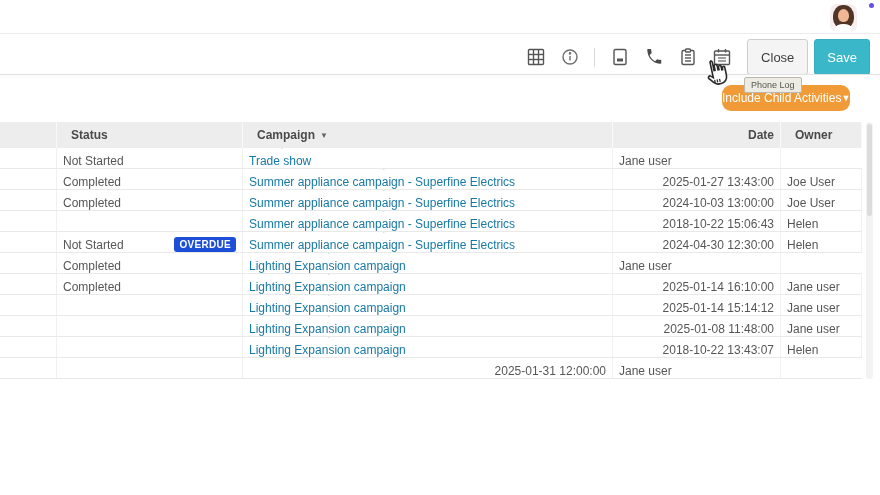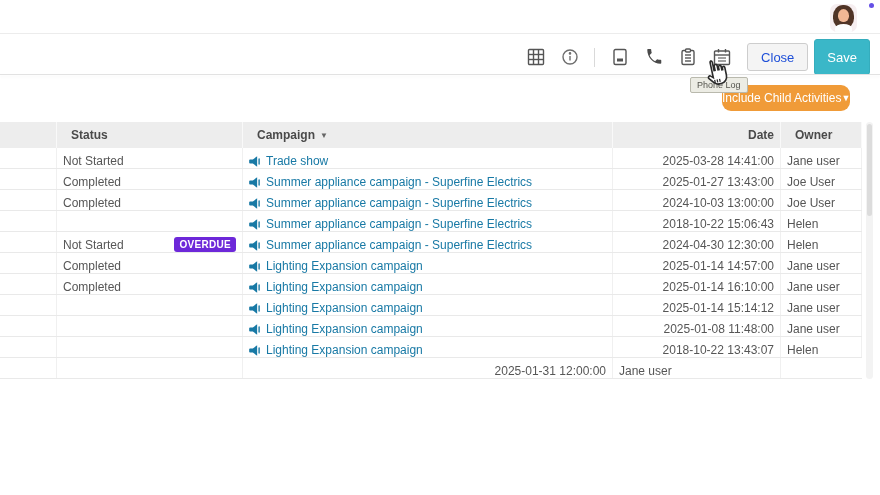--- a/index.html
+++ b/index.html
@@ -21,29 +21,29 @@
                   background:#fdfdfd; border-radius:50% 50% 0 0; }
   .notif-dot { position:absolute; right:6px; top:3px; width:5px; height:5px; border-radius:50%;
                background:#6550e6; }
 
   
   .toolbar { position:absolute; top:40px; right:10px; height:34px; display:flex; align-items:center; }
   .tb-icons { display:flex; align-items:center; gap:15px; margin-right:16px; }
   .tb-icon { width:19px; height:19px; display:flex; align-items:center; justify-content:center; cursor:pointer; }
   .tb-icon svg { width:18px; height:18px; }
   .tb-sep { width:1px; height:19px; background:#d9d9d9; }
-  .btn-close { height:28px; padding:0 13px; background:#f4f4f4; border:1px solid #cdcdcd;
-               border-radius:3px; font-size:13px; color:#1d4ed8; cursor:pointer;
+  .btn-close { height:36px; padding:0 13px; background:#f4f4f4; border:1px solid #cdcdcd;
+               border-radius:3px; font-size:13px; color:#404040; cursor:pointer;
                font-family:"Liberation Sans", sans-serif; }
   .btn-save  { height:36px; padding:0 12px; margin-left:6px; background:#3ab7c8; border:1px solid #35adbd;
                border-radius:3px; font-size:13px; color:#fff; cursor:pointer;
                font-family:"Liberation Sans", sans-serif; }
 
   
-  .tooltip { position:absolute; left:690px; top:77px; z-index:5; background:#ecece4;
+  .tooltip { position:absolute; left:744px; top:77px; z-index:5; background:#ecece4;
              border:1px solid #b9b9ad; border-radius:2px; font-size:9px; color:#55554e;
              padding:2px 6px; white-space:nowrap; }
   .btn-children { position:absolute; left:722px; top:85px; z-index:4; height:26px;
                   background:#f09b38; border:none; border-radius:9px; color:#fff;
                   font-size:12px; padding:0 0; cursor:pointer; display:flex; align-items:center; gap:0;
                   font-family:"Liberation Sans", sans-serif; }
   .caret { font-size:9px; line-height:1; }
   .cursor-hand { position:absolute; left:701px; top:57px; z-index:6; width:30px; height:32px;
                  transform:rotate(-12deg); }
 
@@ -51,24 +51,24 @@
   .grid { position:absolute; left:0; top:122px; width:862px; font-size:12px; color:#565656; }
   .grid-row, .grid-head { display:grid; grid-template-columns:57px 186px 370px 168px 81px; }
   .grid-head { background:#ededed; height:26px; font-weight:bold; color:#4a4a4a; }
   .grid-head .cell { border-right:1px solid #f9f9f9; display:flex; align-items:center;margin-left:8px; }
   .grid-row { height:21px; border-bottom:1px solid #e9e9e9; background:#fff; }
   .grid-row .cell { border-right:1px solid #f0f0f0; display:flex; align-items:flex-end; overflow:hidden; }
   .cell { padding:0 6px; white-space:nowrap; }
   .cell.right { justify-content:flex-end; }
   .cell-status { justify-content:space-between; }
   .sort-caret { font-size:8px; color:#666; margin-left:5px; }
-  .badge { background:#6d28d9; color:#fff; font-size:10px; font-weight:bold; border-radius:3px;
+  .badge { background:#1d4ed8; color:#fff; font-size:10px; font-weight:bold; border-radius:3px;
            padding:2px 5px; letter-spacing:.3px; }
   .badge:empty { display:none; }
-  .camp-link { color:#1879a5; text-decoration:none; display:flex; align-items:center; gap:5px; cursor:pointer; }
+  .camp-link { color:#1879a5; text-decoration:none; display:flex; align-items:center; gap:5px; cursor:pointer;flex-direction:column; }
   .camp-link svg { flex:0 0 auto; }
   .scrollbar-track { position:absolute; left:866px; top:122px; width:7px; height:257px;
                      background:#f3f3f3; border-radius:4px; }
   .scrollbar-thumb { position:absolute; left:1px; top:2px; width:5px; height:92px;
                      background:#dcdcdc; border-radius:3px; }
 </style>
 </head>
 <body>
 
 <div class="topbar-line"></div>
@@ -172,23 +172,20 @@
     </div>
     <div class="cell">
       <a class="camp-link">
         <svg width="12" height="11" viewBox="0 0 14 12" fill="#1879a5">
           <path d="M9.5 0 4.5 3.6H1.2C.6 3.6.2 4 .2 4.6v2.8c0 .6.4 1 1 1h3.3L9.5 12V0z"></path>
           <rect x="11" y="2.2" width="1.6" height="7.6" rx=".8"></rect>
         </svg>
         <span>Trade show</span>
       </a>
     </div>
-    <div class="cell right">
-      <span>2025-03-28 14:41:00</span>
-    </div>
     <div class="cell">
       <span>Jane user</span>
     </div>
   </div>
 
   <div class="grid-row">
     <div class="cell"></div>
     <div class="cell cell-status">
       <span>Completed</span>
 
@@ -287,23 +284,20 @@
     </div>
     <div class="cell">
       <a class="camp-link">
         <svg width="12" height="11" viewBox="0 0 14 12" fill="#1879a5">
           <path d="M9.5 0 4.5 3.6H1.2C.6 3.6.2 4 .2 4.6v2.8c0 .6.4 1 1 1h3.3L9.5 12V0z"></path>
           <rect x="11" y="2.2" width="1.6" height="7.6" rx=".8"></rect>
         </svg>
         <span>Lighting Expansion campaign</span>
       </a>
     </div>
-    <div class="cell right">
-      <span>2025-01-14 14:57:00</span>
-    </div>
     <div class="cell">
       <span>Jane user</span>
     </div>
   </div>
 
   <div class="grid-row">
     <div class="cell"></div>
     <div class="cell cell-status">
       <span>Completed</span>
 

